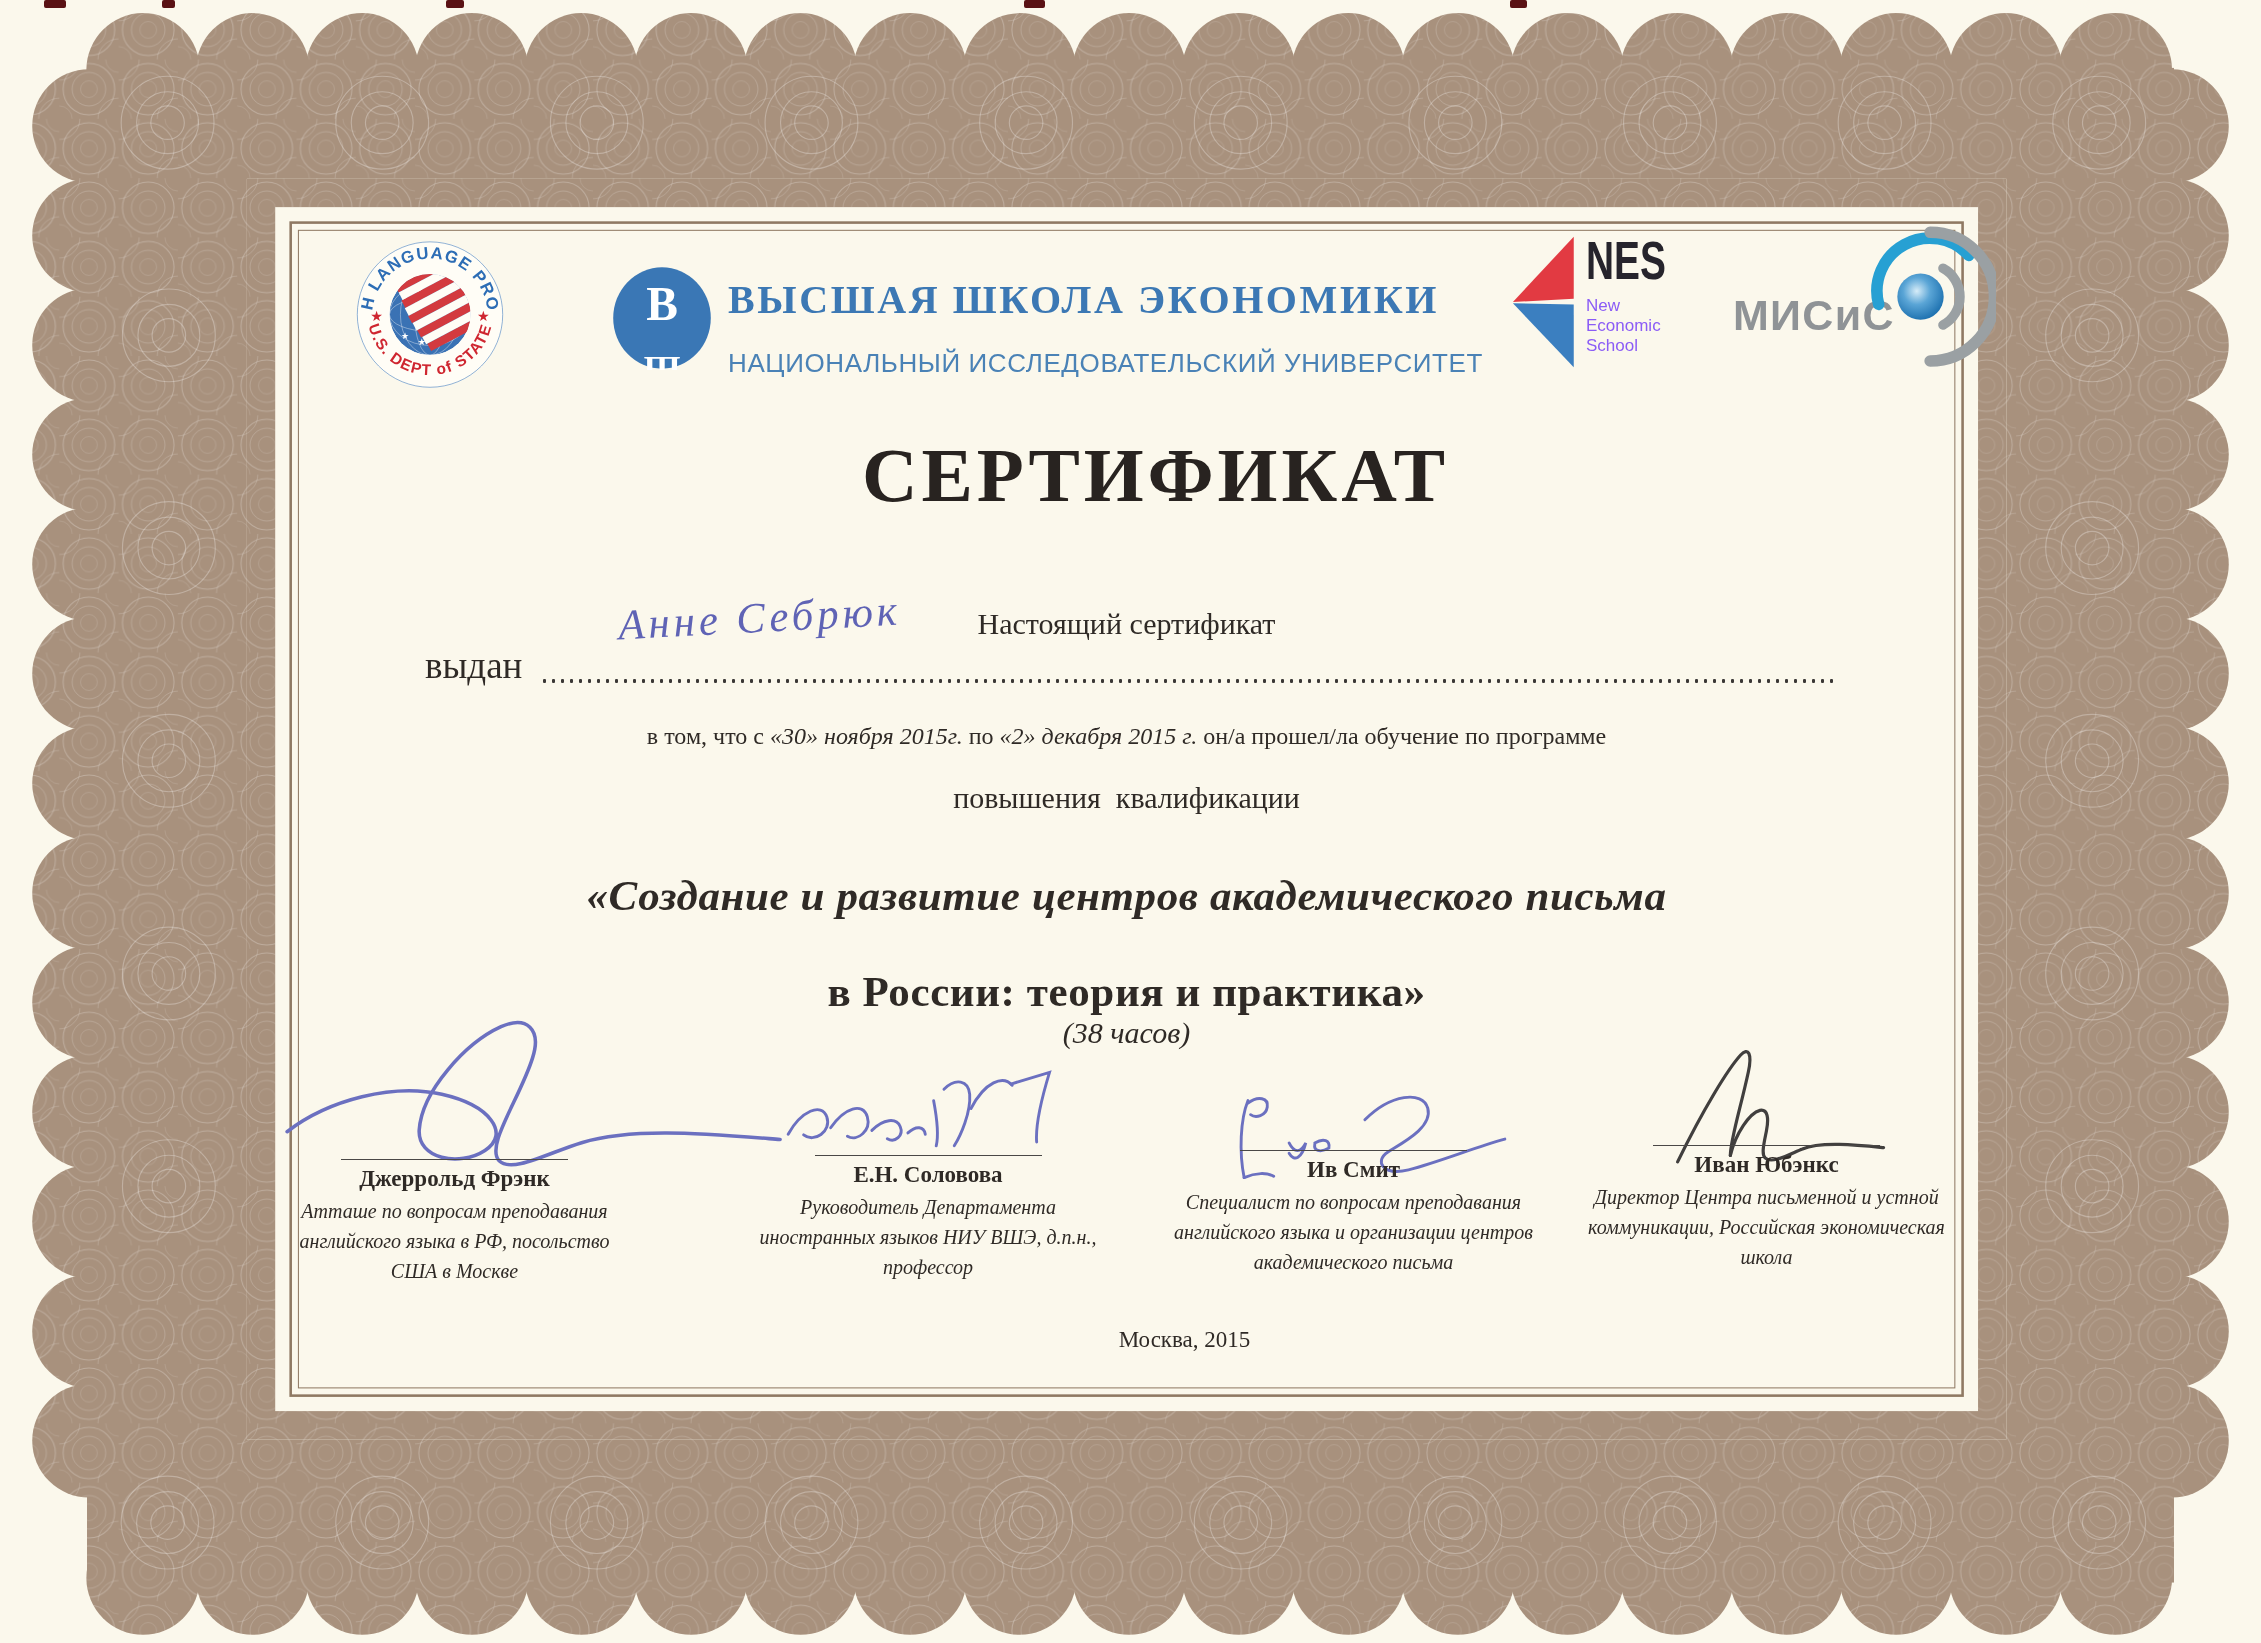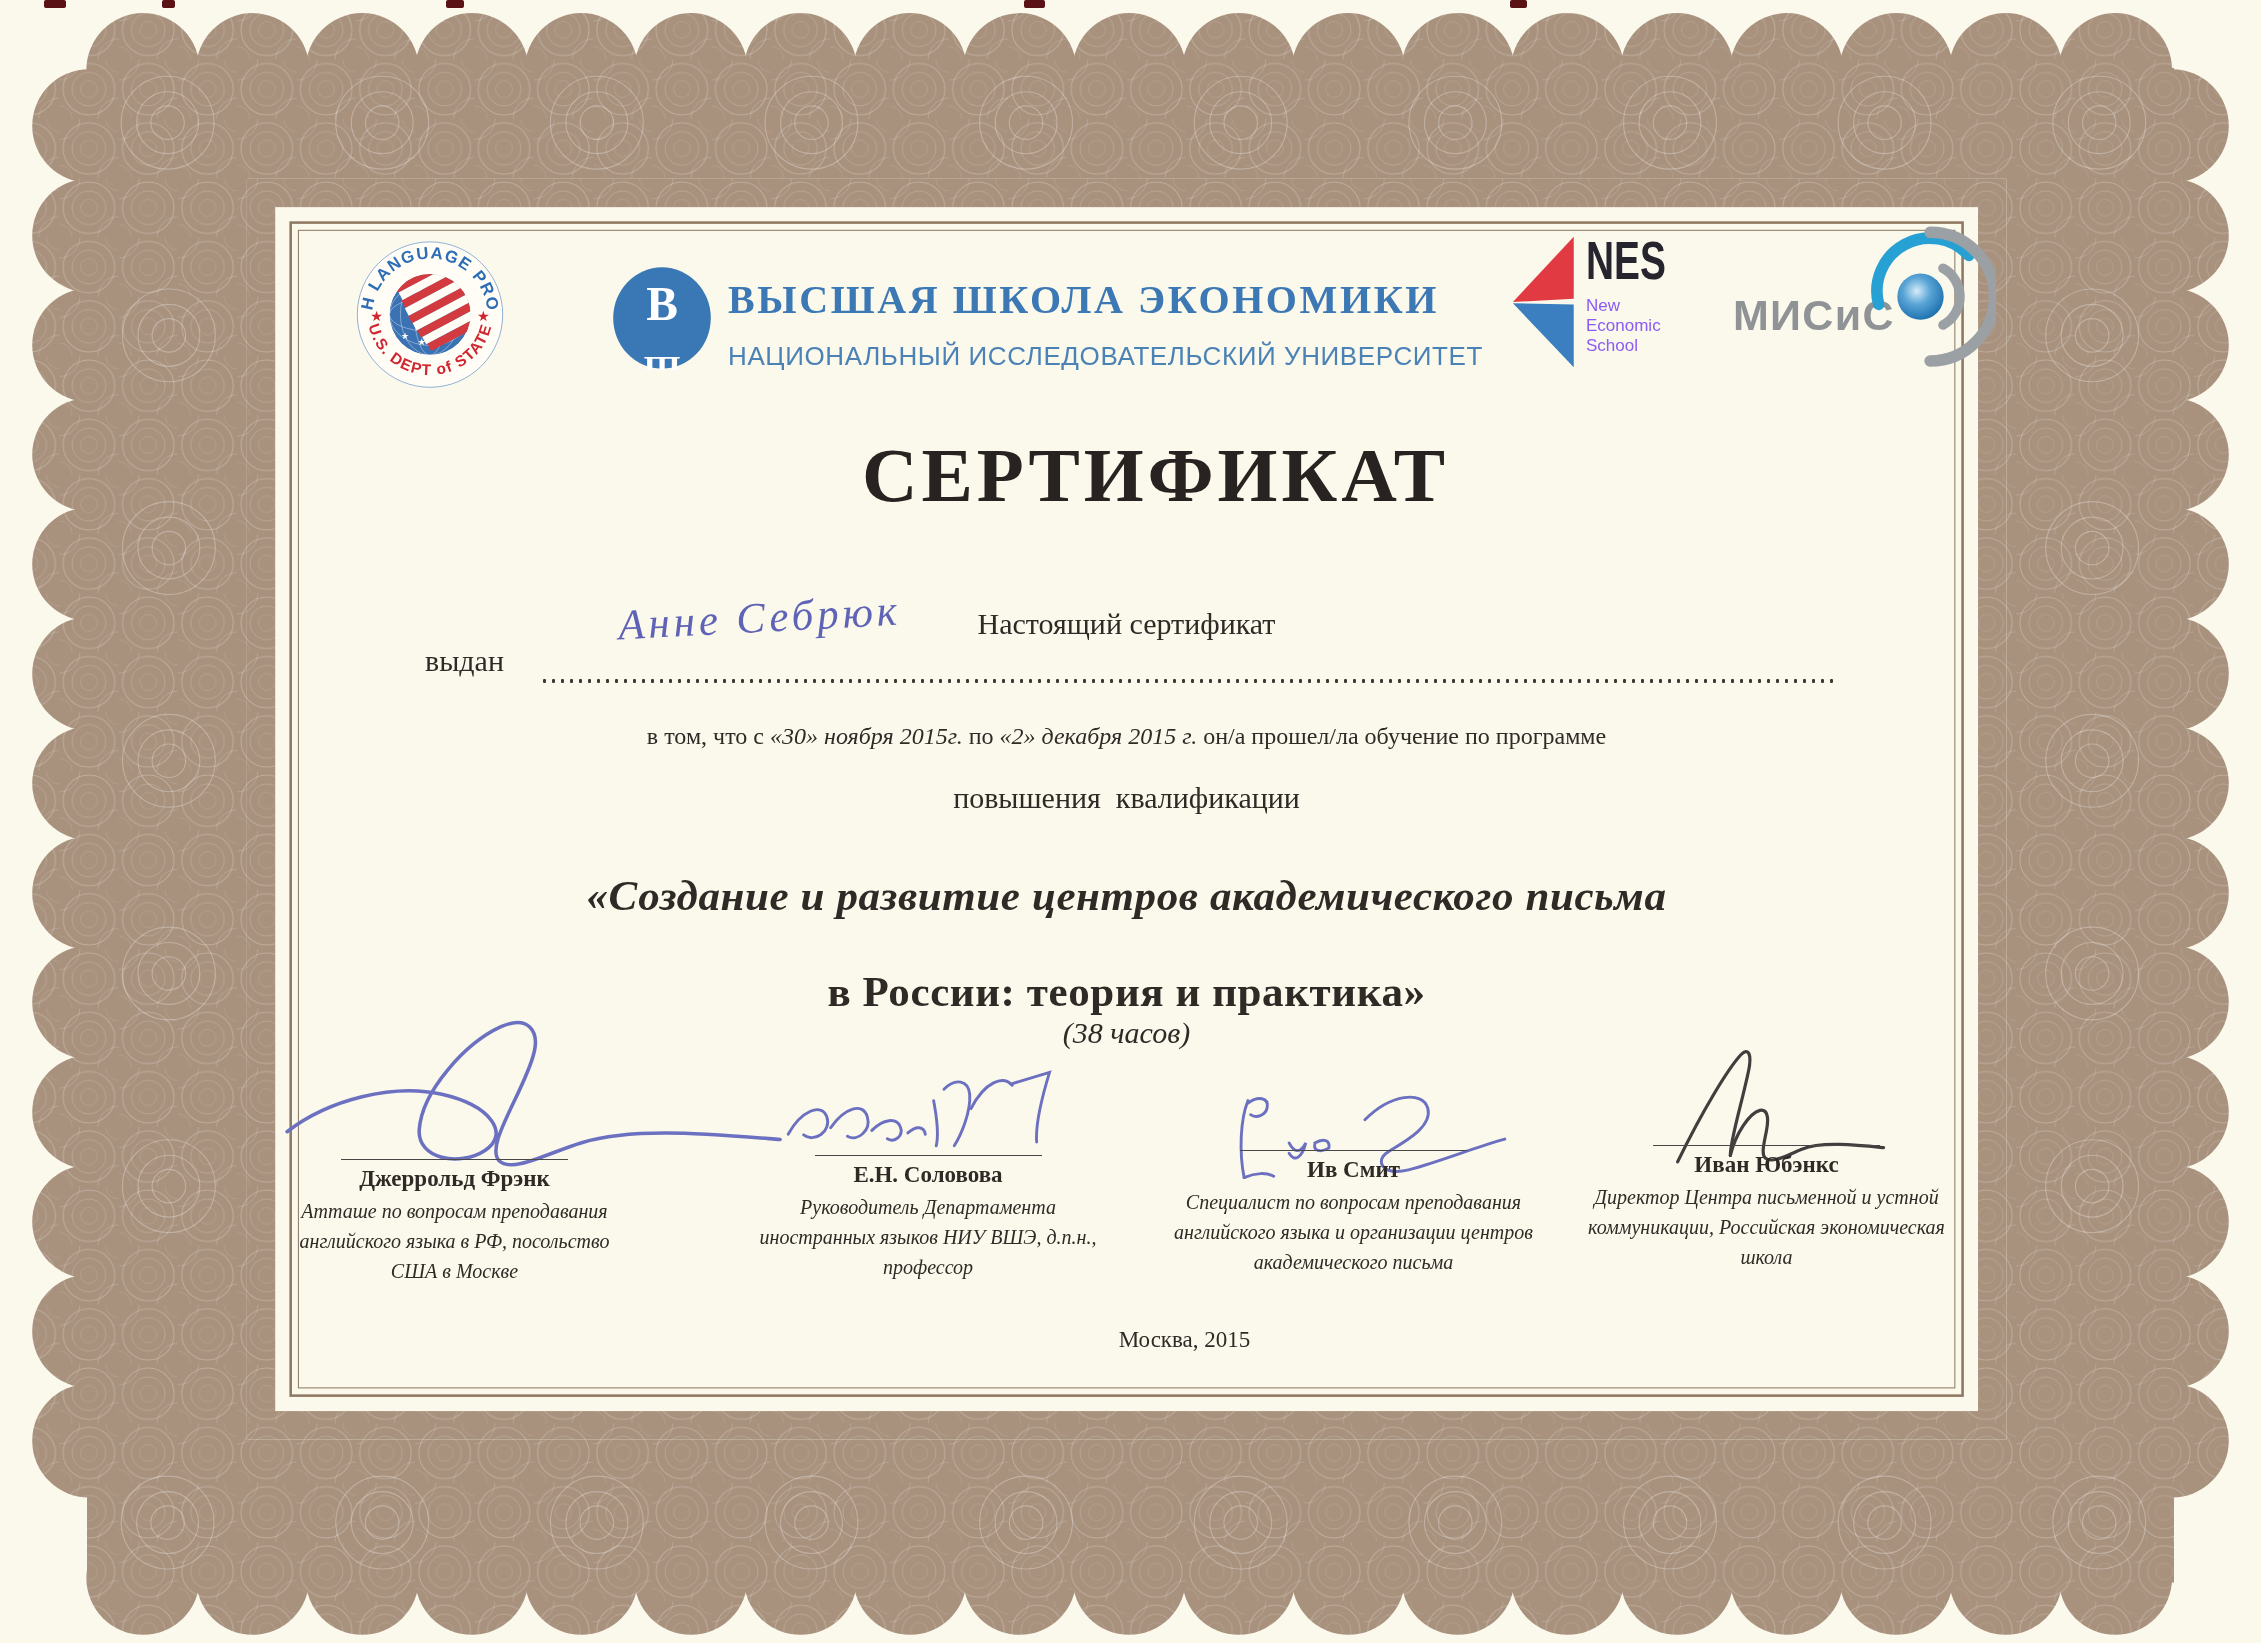--- a/index.html
+++ b/index.html
@@ -10,21 +10,21 @@
     background:#fbf8ec;
     overflow:hidden;
     font-family:"Liberation Serif","DejaVu Serif",serif;
     color:#2f2a26;
   }
   .abs{position:absolute;}
   .borderlayer{left:0;top:0;width:2261px;height:1644px;pointer-events:none;}
   .content-text{left:299px;width:1655px;text-align:center;}
   .intro{top:607px;font-size:30px;}
   .issued-row{left:425px;top:643px;width:1412px;height:45px;}
-  .issued-label{position:absolute;left:0;top:1.3px;font-size:30px;}
+  .issued-label{position:absolute;left:0;top:1.3px;font-size:37px;}
   .dotline{
     position:absolute;left:115px;right:0;top:34px;height:7.7px;
     background-image:radial-gradient(circle,#3b3836 1.7px,rgba(0,0,0,0) 1.9px);
     background-size:9px 7.7px;background-repeat:repeat-x;
   }
   .recipient{
     position:absolute;left:193px;top:-50px;
     font-size:43px;font-style:italic;
     color:#5f63b5;transform:rotate(-3deg);
     letter-spacing:3.9px;
@@ -35,21 +35,21 @@
   .program1{top:871px;font-size:43px;font-weight:bold;font-style:italic;letter-spacing:0.6px;}
   .program2{top:967px;font-size:43px;font-weight:bold;letter-spacing:0.6px;}
   .hours{top:1016px;font-size:30px;font-style:italic;}
   .cert-title{top:431px;font-size:77px;font-weight:bold;letter-spacing:3.9px;color:#282320;padding-left:29px;}
   .sigcol{position:absolute;text-align:center;}
   .sigrule{height:0;border-top:1.9px solid #4a4846;width:227px;margin:0 auto;}
   .signame{font-size:23px;font-weight:bold;margin-top:6.4px;}
   .sigrole{font-size:20px;font-style:italic;line-height:1.5;margin-top:3.9px;}
   .footer{top:1327px;font-size:23px;padding-left:58px;}
   .hse-title{font-size:40px;font-weight:bold;letter-spacing:2.6px;color:#3c78b4;font-family:"Liberation Serif","DejaVu Serif",serif;}
-  .hse-sub{font-size:26px;letter-spacing:0.6px;color:#4a82b6;font-family:"Liberation Sans","DejaVu Sans",sans-serif;margin-top:18px;}
+  .hse-sub{font-size:26px;letter-spacing:0.6px;color:#4a82b6;font-family:"Liberation Sans","DejaVu Sans",sans-serif;margin-top:25px;}
   .nes-abbr{
     font-size:54px;font-weight:bold;color:#26242c;line-height:1;
     font-family:"Liberation Sans","DejaVu Sans",sans-serif;
     transform:scaleX(.72);transform-origin:left top;
   }
   .nes-lines{font-size:17px;color:#8b5cf6;line-height:1.18;font-family:"Liberation Sans","DejaVu Sans",sans-serif;margin-top:9px;}
   .misis-name{font-size:43px;font-weight:bold;color:#8f9396;font-family:"Liberation Sans","DejaVu Sans",sans-serif;letter-spacing:1.3px;}
   .artifact{position:absolute;background:#5a1214;height:7.7px;border-radius:1.9px;}
 </style>
 </head>

